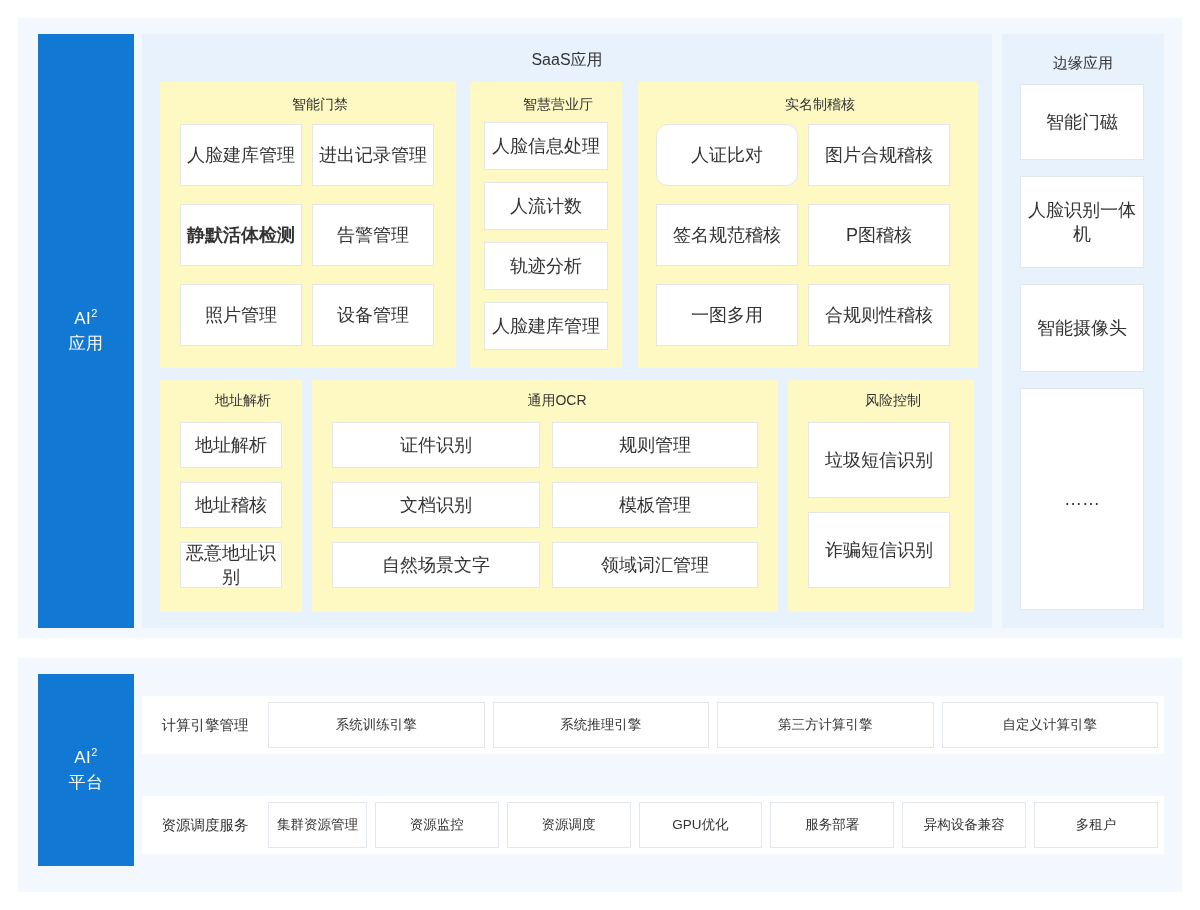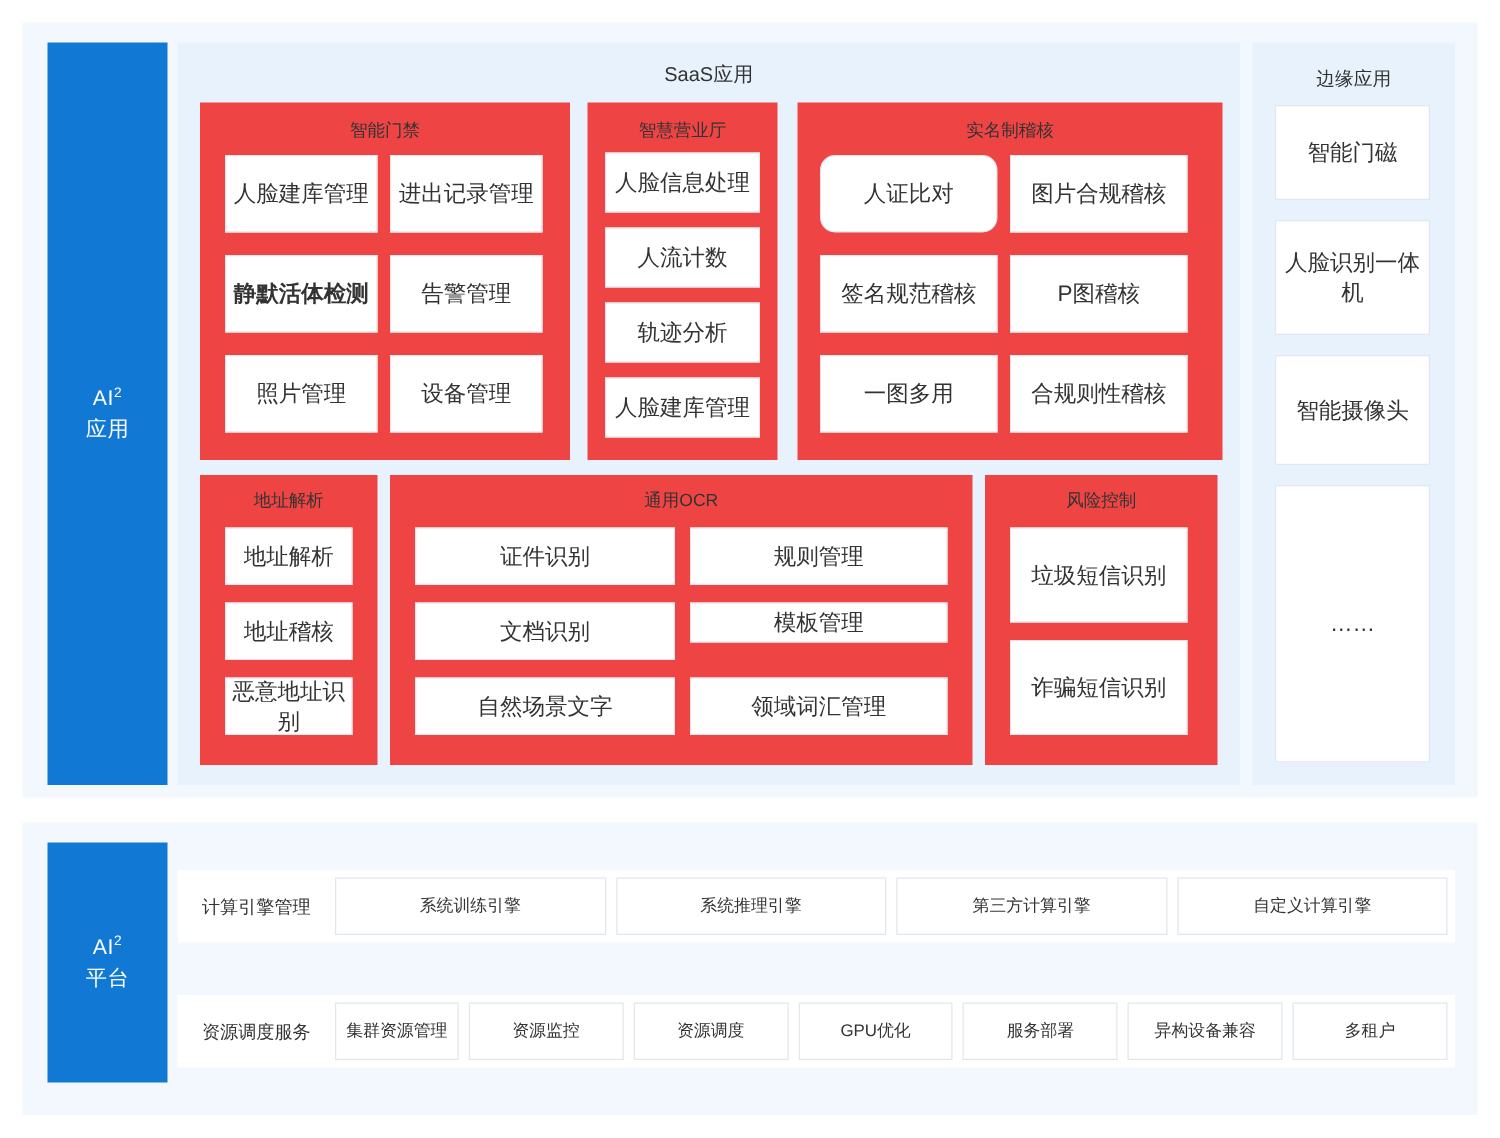--- a/index.html
+++ b/index.html
@@ -72,22 +72,23 @@
   }
   .side-label .sup {
     font-size: 11px;
     vertical-align: super;
     line-height: 1;
   }
 
   
   .wbox {
     position: absolute;
-    background: #ef4444;
-    box-sizing: border-box;
+    background: #fef9c3;
+    box-sizing: border-box;
+    padding-left: 12px;
   }
   .group-title {
     text-align: center;
     font-size: 14px;
     color: #333333;
   }
   .cell {
     position: absolute;
     background: #ffffff;
     border: 1px solid #e2e7ee;
@@ -242,21 +243,21 @@
   <div class="cell" style="left:180px; top:422px; width:102px; height:46px;">地址解析</div>
   <div class="cell" style="left:180px; top:482px; width:102px; height:46px;">地址稽核</div>
   <div class="cell" style="left:180px; top:542px; width:102px; height:46px;">恶意地址识别</div>
 
   <div class="wbox" id="g-ocr">
     <div class="group-title group-title-pos" style="top:12px;">通用OCR</div>
   </div>
   <div class="cell" style="left:332px; top:422px; width:208px; height:46px;">证件识别</div>
   <div class="cell" style="left:552px; top:422px; width:206px; height:46px;">规则管理</div>
   <div class="cell" style="left:332px; top:482px; width:208px; height:46px;">文档识别</div>
-  <div class="cell" style="left:552px; top:482px; width:206px; height:32px;">模板管理</div>
+  <div class="cell" style="left:552px; top:482px; width:206px; height:46px;">模板管理</div>
   <div class="cell" style="left:332px; top:542px; width:208px; height:46px;">自然场景文字</div>
   <div class="cell" style="left:552px; top:542px; width:206px; height:46px;">领域词汇管理</div>
 
   <div class="wbox" id="g-risk">
     <div class="group-title group-title-pos" style="top:12px;">风险控制</div>
   </div>
   <div class="cell" style="left:808px; top:422px; width:142px; height:76px;text-align:center;">垃圾短信识别</div>
   <div class="cell" style="left:808px; top:512px; width:142px; height:76px;">诈骗短信识别</div>
 
   <div class="panel" id="edge-container"></div>

